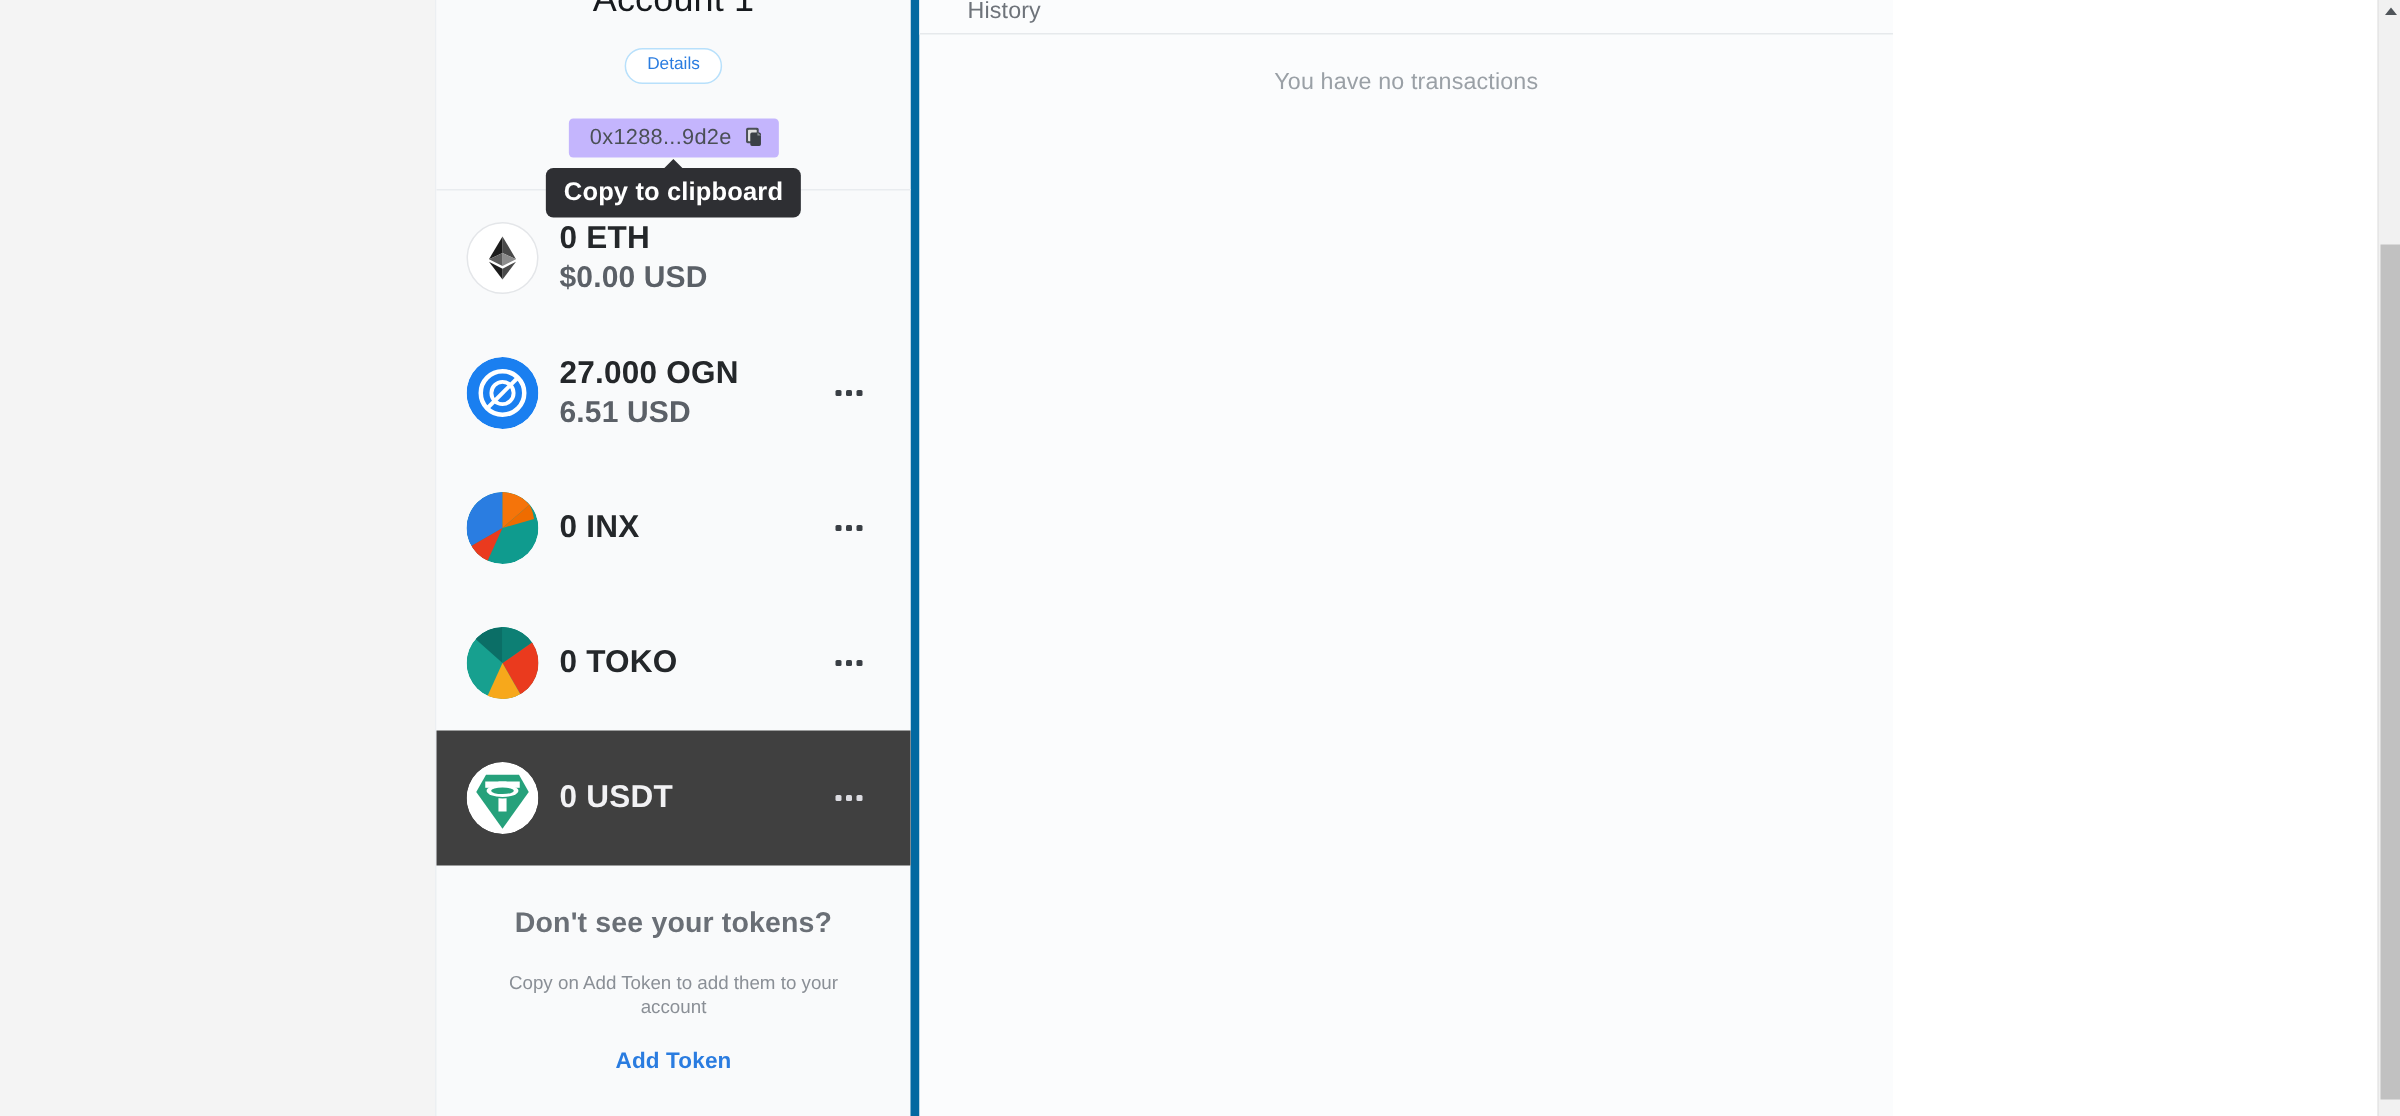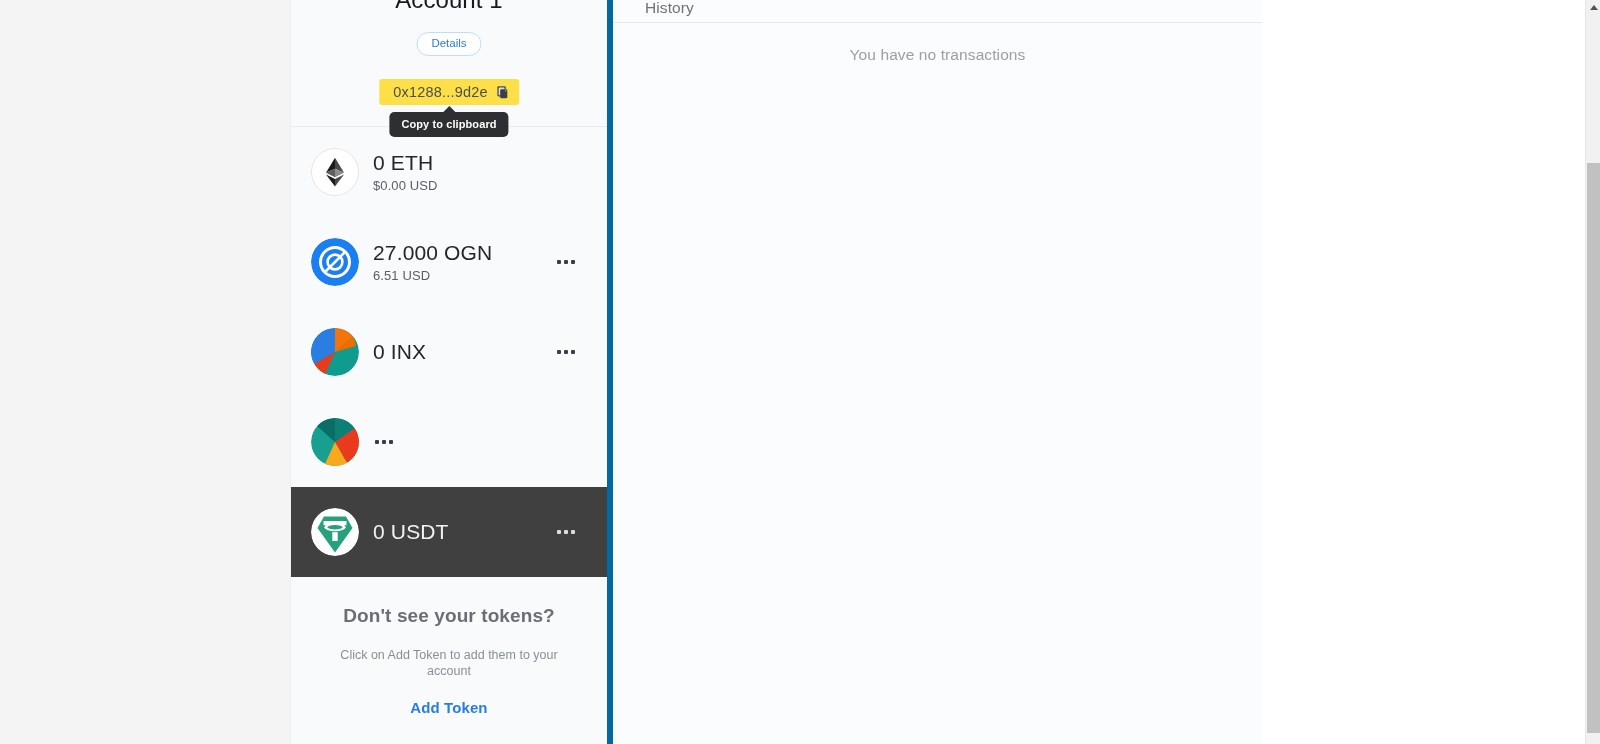--- a/index.html
+++ b/index.html
@@ -77,43 +77,43 @@
     font-size: 11.5px;
     padding: 4px 14px 5px;
     cursor: pointer;
     line-height: 1.1;
     font-family: "Liberation Sans", sans-serif;
   }
   .addr-pill {
     position: absolute;
     top: 79px; left: 50%;
     transform: translateX(-50%);
-    background: #fde047;
+    background: #c4b5fd;
     border-radius: 3px;
     padding: 5px 8px 5px 14px;
     display: flex;
-    align-items: flex-end;
+    align-items: flex-start;
     gap: 8px;
     cursor: pointer;
   }
   .addr-text {
     font-size: 14.5px;
     color: #4a4f56;
     letter-spacing: .2px;
     white-space: nowrap;
   }
   .copy-ico { width: 15px; height: 15px; display: block; }
 
   .tooltip {
     position: absolute;
     top: 112px; left: 50%;
     transform: translateX(-50%);
     background: #2e2f33;
     color: #fff;
-    font-size: 11px;
+    font-size: 17px;
     padding: 6px 12px 7px;
     border-radius: 5px;
     white-space: nowrap;
     z-index: 40;
     font-weight: bold;
     letter-spacing: .1px;
   }
   .tooltip:before {
     content: "";
     position: absolute;
@@ -144,31 +144,31 @@
     flex: 0 0 48px;
     border-radius: 50%;
     overflow: hidden;
     margin-right: 14px;
     display: block;
   }
   .token-icon.eth-ring {
     background: #fff;
     border: 1px solid #e4e6e9;
   }
-  .token-main { flex: 1 1 auto; min-width: 0; }
+  .token-main { flex: 1 1 auto; min-width: 0; font-weight: bold; }
   .token-amt {
     font-size: 21px;
     color: #24272a;
     white-space: nowrap;
     line-height: 1.22;
     letter-spacing: .15px;
   }
   .token-row.selected .token-amt { color: #f2f2f4; }
   .token-fiat {
-    font-size: 13px;
+    font-size: 20px;
     color: #5b6067;
     margin-top: 3px;
     letter-spacing: .1px;
   }
   .kebab {
     flex: 0 0 auto;
     display: flex;
     gap: 3px;
     align-items: center;
     padding: 8px 2px;
@@ -367,20 +367,23 @@
         <div class="token-row">
           <span class="token-icon">
             <svg viewBox="0 0 48 48" width="48" height="48">
               <circle cx="24" cy="24" r="24" fill="#17a08f"></circle>
               <path d="M24 24 L44 10 A24 24 0 0 1 36 45 Z" fill="#ea3a1e"></path>
               <path d="M24 24 L36 45 A24 24 0 0 1 14 46 Z" fill="#f7a81b"></path>
               <path d="M24 24 L44 10 A24 24 0 0 0 24 0 Z" fill="#0d7f74"></path>
               <path d="M24 24 L24 0 A24 24 0 0 0 6 8 Z" fill="#0b6e66"></path>
             </svg>
           </span>
+          <div class="token-main">
+            <div class="token-amt">0 TOKO</div>
+          </div>
           <span class="kebab">
               <i></i>
               <i></i>
               <i></i>
             </span>
         </div>
 
         <div class="token-row selected">
           <span class="token-icon">
             <svg viewBox="0 0 48 48" width="48" height="48">
@@ -400,21 +403,21 @@
               <i></i>
               <i></i>
               <i></i>
             </span>
         </div>
 
       </div>
 
       <div class="tokens-footer">
         <div class="ft-title">Don't see your tokens?</div>
-        <div class="ft-sub">Click on Add Token to add them to your account</div>
+        <div class="ft-sub">Copy on Add Token to add them to your account</div>
         <span class="ft-link">Add Token</span>
       </div>
 
     </div>
 
     <div class="main">
       <div class="tabs">
         <span class="tab">History</span>
       </div>
       <div class="empty-tx">You have no transactions</div>

